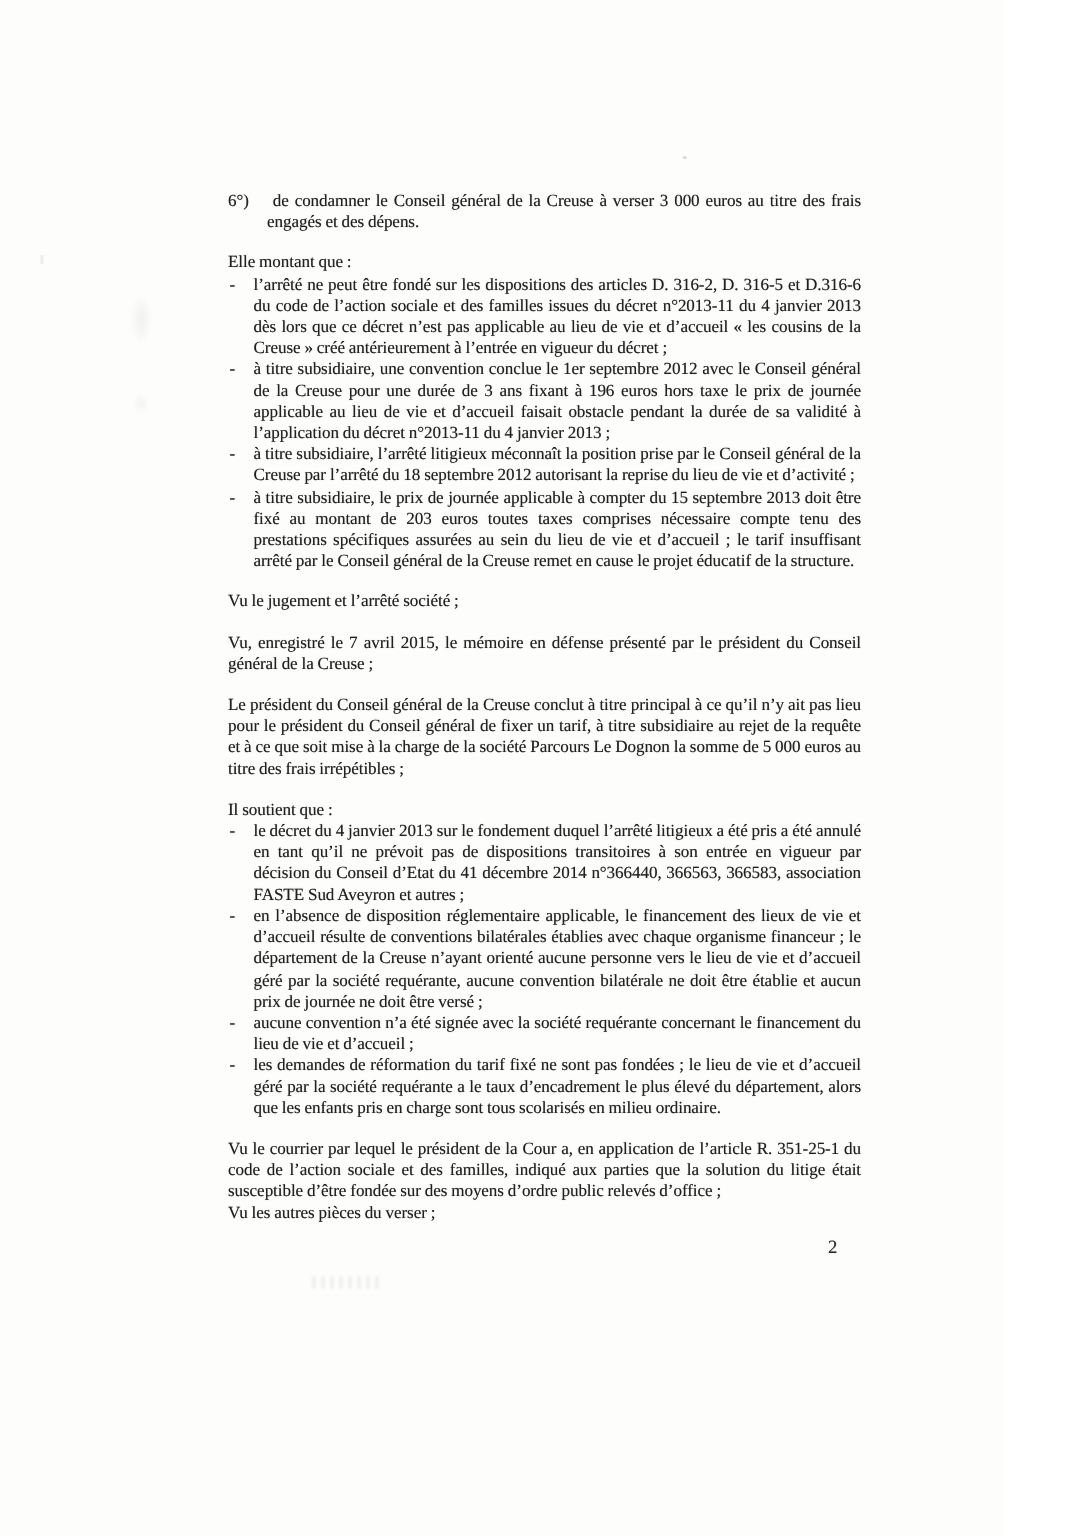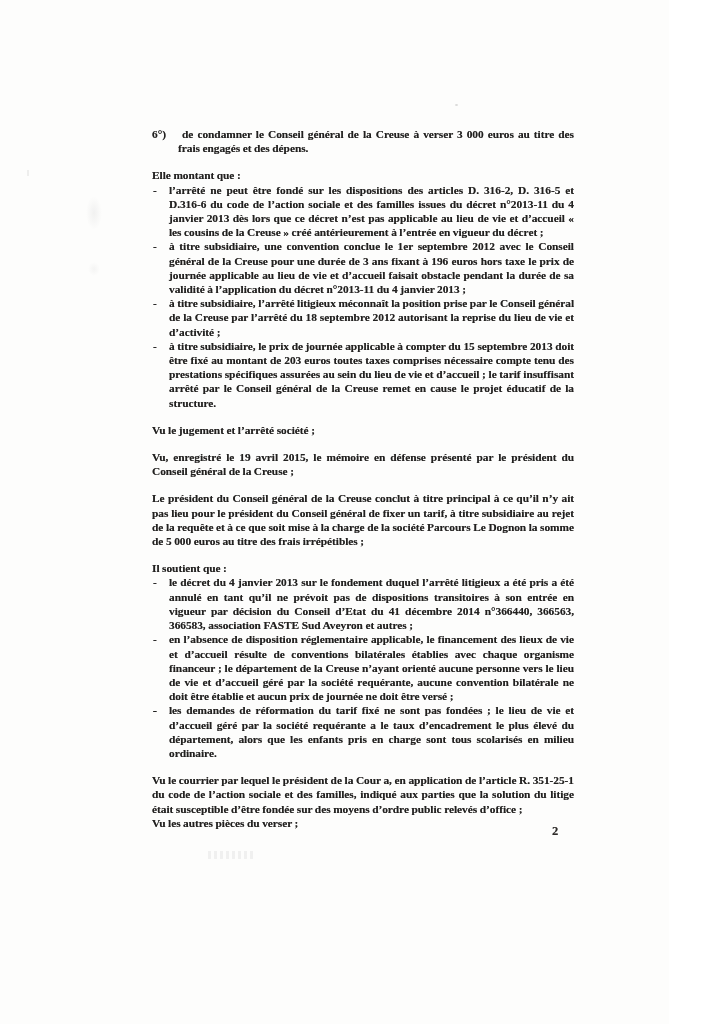--- a/index.html
+++ b/index.html
@@ -9,21 +9,20 @@
     height: 1024px;
     background: #ffffff;
     font-family: "Liberation Serif", "DejaVu Serif", serif;
   }
   .page {
     position: relative;
     width: 669px;
     height: 1024px;
     background: #fdfdfc;
     overflow: hidden;
-    font-weight: bold;
   }
   .content {
     position: absolute;
     left: 152px;
     top: 127px;
     width: 422px;
     font-size: 11.4px;
     line-height: 14.2px;
     color: #222120;
     text-align: justify;
@@ -105,37 +104,38 @@
         <span>à titre subsidiaire, l’arrêté litigieux méconnaît la position prise par le Conseil général de la Creuse par l’arrêté du 18 septembre 2012 autorisant la reprise du lieu de vie et d’activité ;</span>
       </li>
       <li>
         <span class="dash">-</span>
         <span>à titre subsidiaire, le prix de journée applicable à compter du 15 septembre 2013 doit être fixé au montant de 203 euros toutes taxes comprises nécessaire compte tenu des prestations spécifiques assurées au sein du lieu de vie et d’accueil ; le tarif insuffisant arrêté par le Conseil général de la Creuse remet en cause le projet éducatif de la structure.</span>
       </li>
     </ul>
 
     <p>Vu le jugement et l’arrêté société ;</p>
 
-    <p>Vu, enregistré le 19 avril 2015, le mémoire en défense présenté par le président du Conseil général de la Creuse ;</p>
+    <p>Vu, enregistré le 7 avril 2015, le mémoire en défense présenté par le président du Conseil général de la Creuse ;</p>
 
     <p>Le président du Conseil général de la Creuse conclut à titre principal à ce qu’il n’y ait pas lieu pour le président du Conseil général de fixer un tarif, à titre subsidiaire au rejet de la requête et à ce que soit mise à la charge de la société Parcours Le Dognon la somme de 5 000 euros au titre des frais irrépétibles ;</p>
 
     <p class="no-gap">Il soutient que :</p>
 
     <ul class="arg-list">
       <li>
         <span class="dash">-</span>
         <span>le décret du 4 janvier 2013 sur le fondement duquel l’arrêté litigieux a été pris a été annulé en tant qu’il ne prévoit pas de dispositions transitoires à son entrée en vigueur par décision du Conseil d’Etat du 41 décembre 2014 n°366440, 366563, 366583, association FASTE Sud Aveyron et autres ;</span>
       </li>
       <li>
         <span class="dash">-</span>
         <span>en l’absence de disposition réglementaire applicable, le financement des lieux de vie et d’accueil résulte de conventions bilatérales établies avec chaque organisme financeur ; le département de la Creuse n’ayant orienté aucune personne vers le lieu de vie et d’accueil géré par la société requérante, aucune convention bilatérale ne doit être établie et aucun prix de journée ne doit être versé ;</span>
       </li>
       <li>
         <span class="dash">-</span>
+        <span>aucune convention n’a été signée avec la société requérante concernant le financement du lieu de vie et d’accueil ;</span>
       </li>
       <li>
         <span class="dash">-</span>
         <span>les demandes de réformation du tarif fixé ne sont pas fondées ; le lieu de vie et d’accueil géré par la société requérante a le taux d’encadrement le plus élevé du département, alors que les enfants pris en charge sont tous scolarisés en milieu ordinaire.</span>
       </li>
     </ul>
 
     <p class="no-gap">Vu le courrier par lequel le président de la Cour a, en application de l’article R. 351-25-1 du code de l’action sociale et des familles, indiqué aux parties que la solution du litige était susceptible d’être fondée sur des moyens d’ordre public relevés d’office ;</p>
 
     <p>Vu les autres pièces du verser ;</p>

